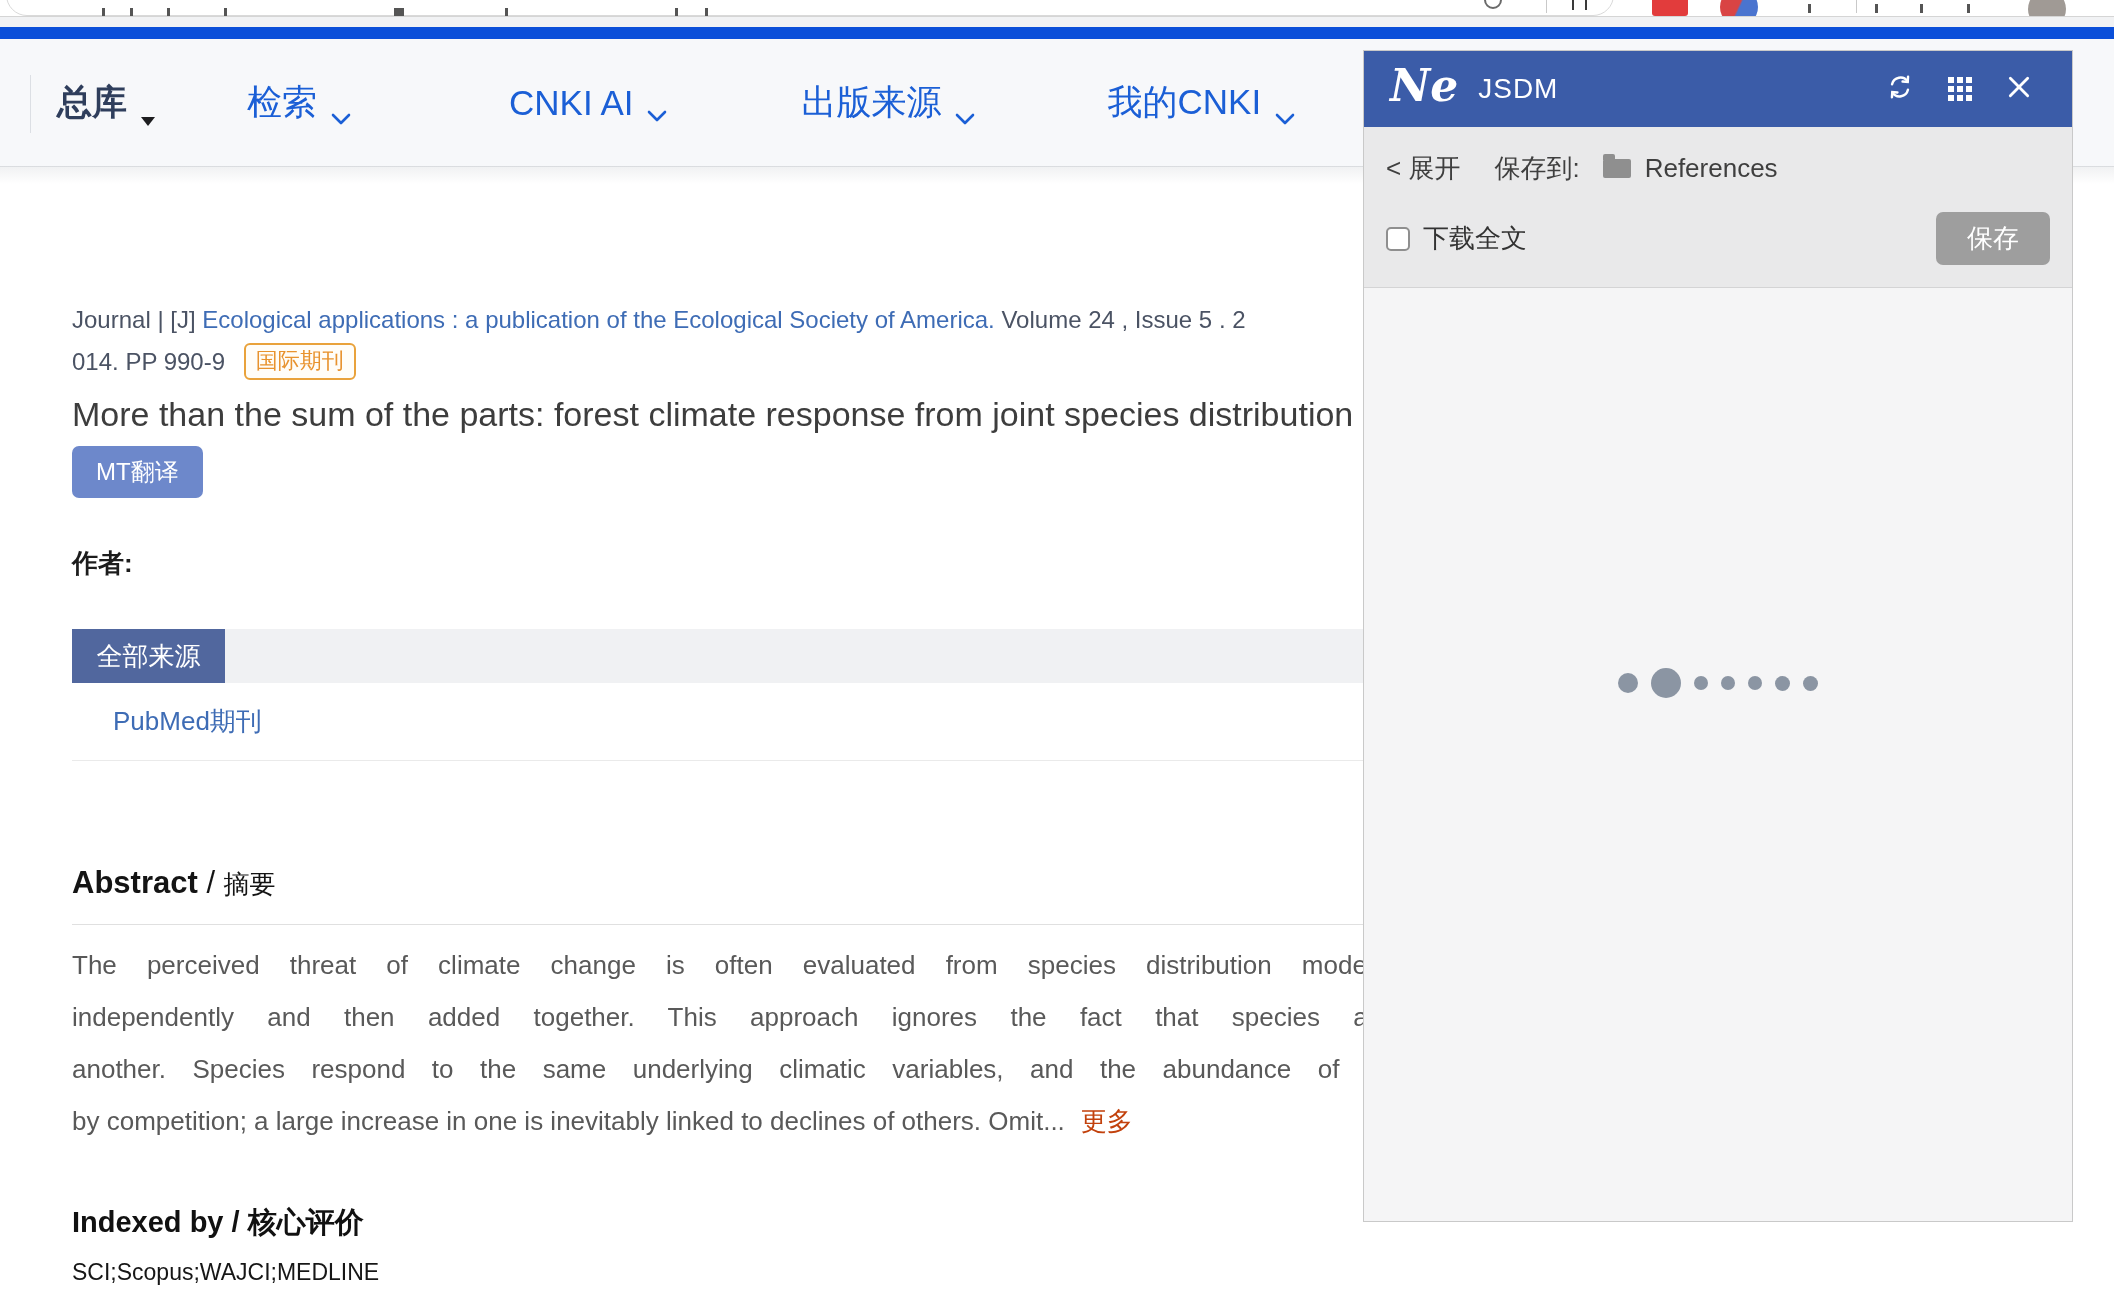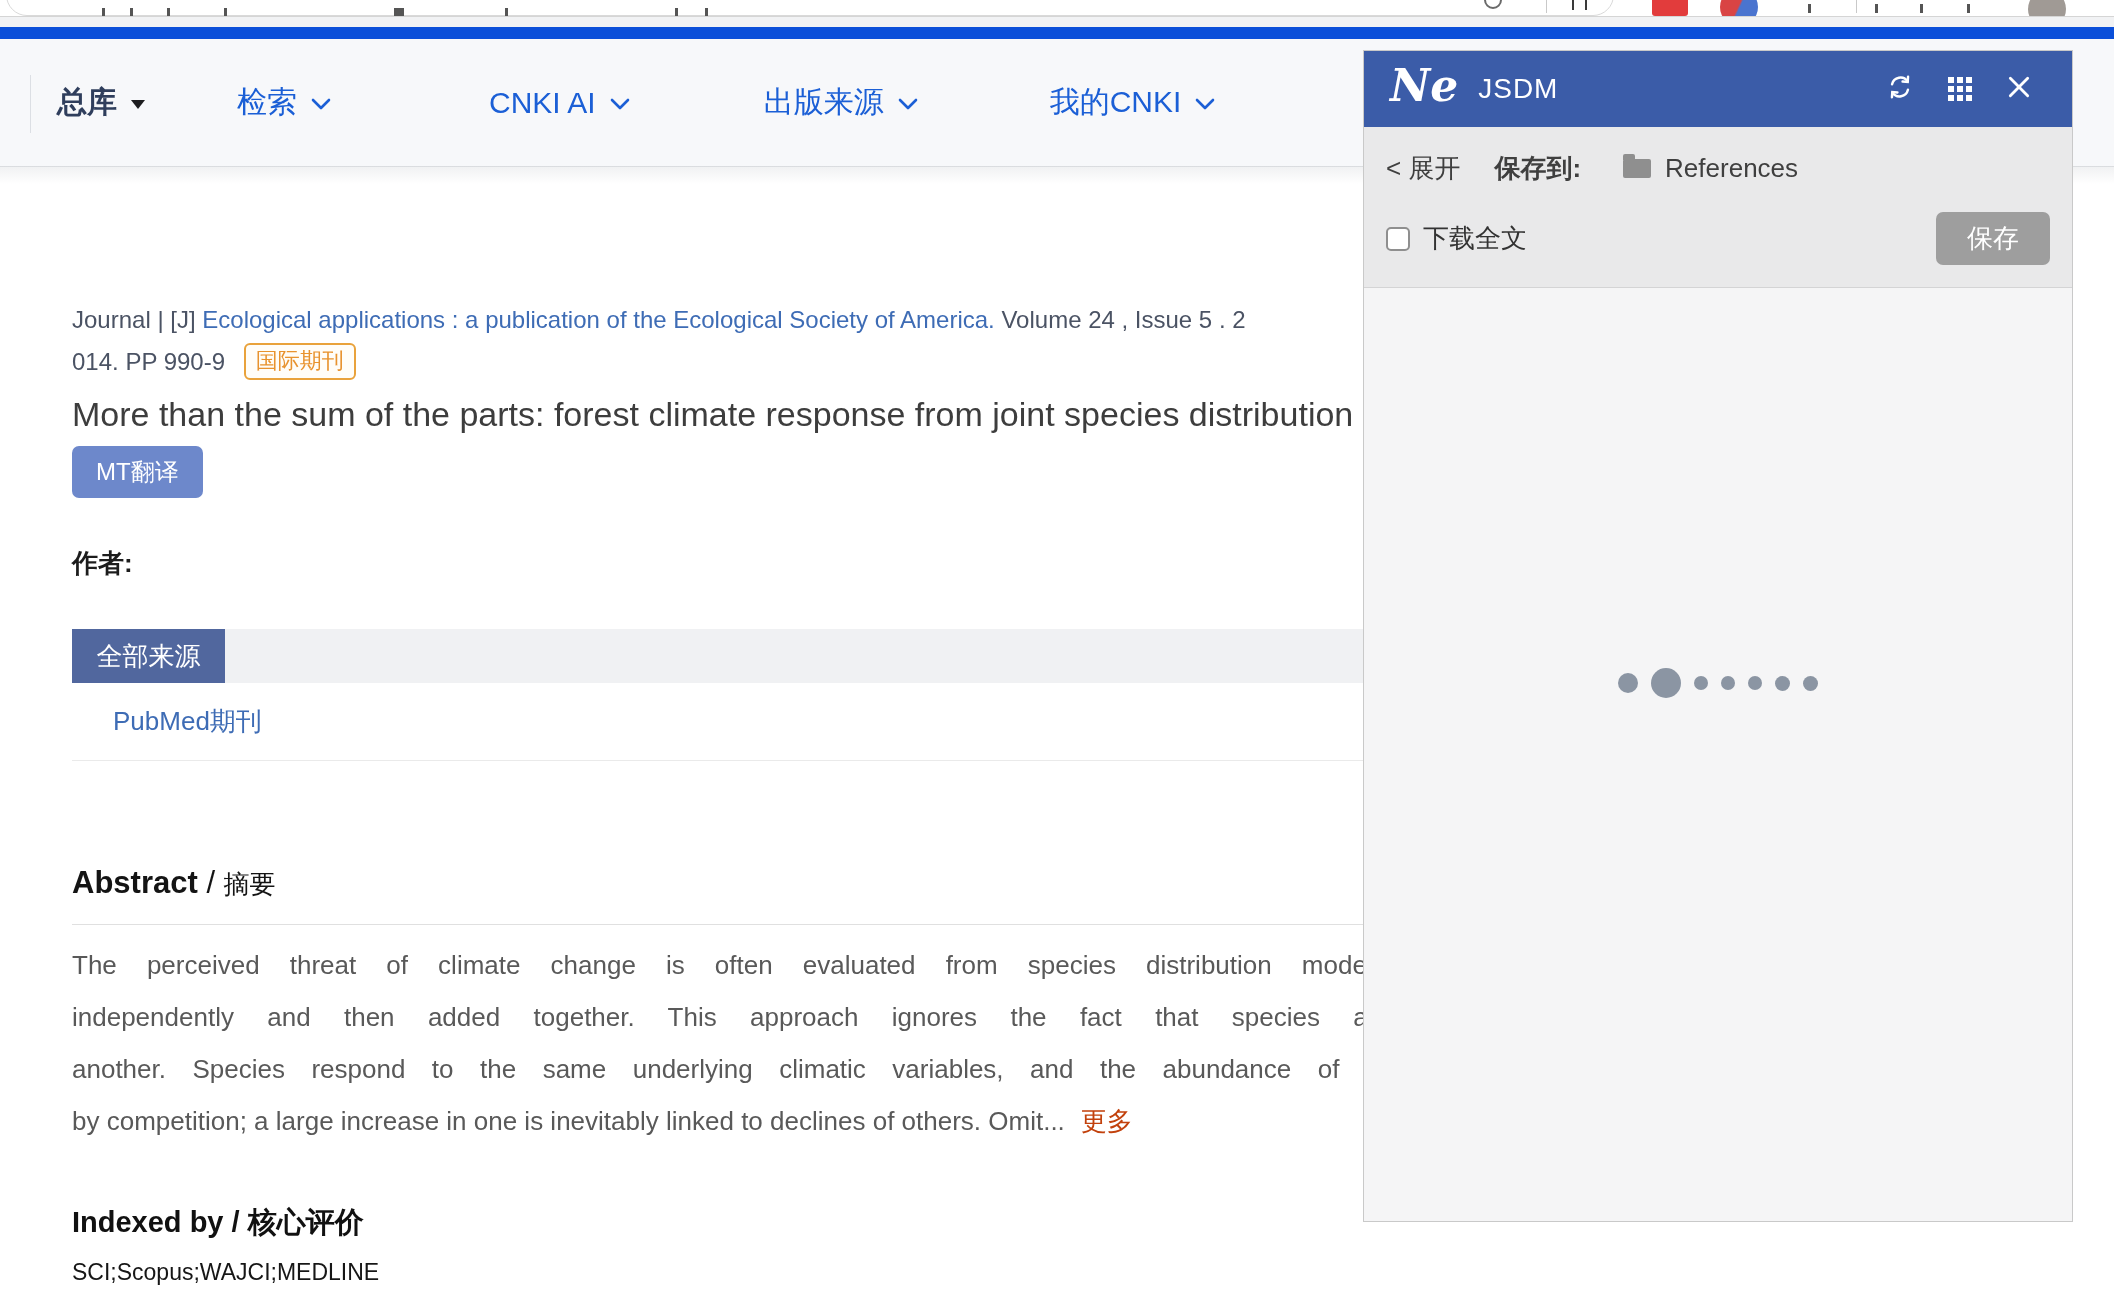--- a/index.html
+++ b/index.html
@@ -27,21 +27,21 @@
   .strip2 { height:10px; background:#f1f2f4; }
   .bluebar { height:12px; background:#0b4fd9; }
 
   
   .nav { position:relative; height:128px; background:#f7f8fa;
     border-bottom:1px solid #e8e9eb; }
   .nav::after { content:""; position:absolute; left:0; right:0; top:100%;
     height:18px; background:linear-gradient(rgba(40,50,70,.07), rgba(40,50,70,0)); }
   .nav-inner { display:flex; align-items:center; height:100%; padding-left:57px; }
   .nav-sep { position:absolute; left:30px; top:36px; width:1px; height:58px; background:#dcdfe4; }
-  .nav-item { display:flex; align-items:center; gap:14px; font-size:30px;
+  .nav-item { display:flex; align-items:flex-end; gap:14px; font-size:35px;
     color:#1b5fd6; font-weight:500; cursor:pointer; }
   .nav-item.first { color:#2f3e5c; font-weight:700; }
   .tri-down { width:0; height:0; border-left:7px solid transparent;
     border-right:7px solid transparent; border-top:9px solid #1d1d1f; margin-top:3px; }
   .chev svg { display:block; margin-top:4px; }
   .m1{margin-right:92px;} .m2{margin-right:158px;} .m3{margin-right:134px;} .m4{margin-right:132px;}
 
   
   .content { padding-left:72px; background:#fff; }
   .cite { margin-top:132px; font-size:24px; color:#4b5364; line-height:42px; white-space:nowrap; }
@@ -85,21 +85,21 @@
     font-size:44px; margin-right:20px; line-height:1; transform:translateY(-3px); }
   .panel-title { font-size:28px; letter-spacing:1px; }
   .panel-actions { margin-left:auto; display:flex; align-items:center; gap:34px; }
   .panel-actions > * { cursor:pointer; }
   .grid-icon { display:grid; grid-template-columns:repeat(3,6px); grid-gap:3px; }
   .grid-icon i { width:6px; height:6px; background:#fff; display:block; }
 
   .panel-sub { background:#e9e9ea; border-bottom:1px solid #d4d4d5; padding:24px 22px 22px; }
   .sub-row1 { display:flex; align-items:center; font-size:26px; color:#3f3f3f; }
   .expand-ctl { cursor:pointer; margin-right:34px; }
-  .saveto-lbl { margin-right:42px;font-weight:bold; }
+  .saveto-lbl { margin-right:23px; }
   .folder { position:relative; width:28px; height:19px; background:#8f8f8f;
     border-radius:2px; margin-right:14px; }
   .folder::before { content:""; position:absolute; left:0; top:-5px; width:12px;
     height:6px; background:#8f8f8f; border-radius:2px 2px 0 0; }
   .folder-name { cursor:pointer; }
   .sub-row2 { margin-top:26px; display:flex; align-items:center; }
   .checkbox { width:24px; height:24px; border:2px solid #8f8f8f; border-radius:5px;
     background:#fff; margin-right:13px; cursor:pointer; }
   .dl-lbl { font-size:26px; color:#333; }
   .save-btn { margin-left:auto; background:#9e9e9e; color:#fff; font-size:26px;

